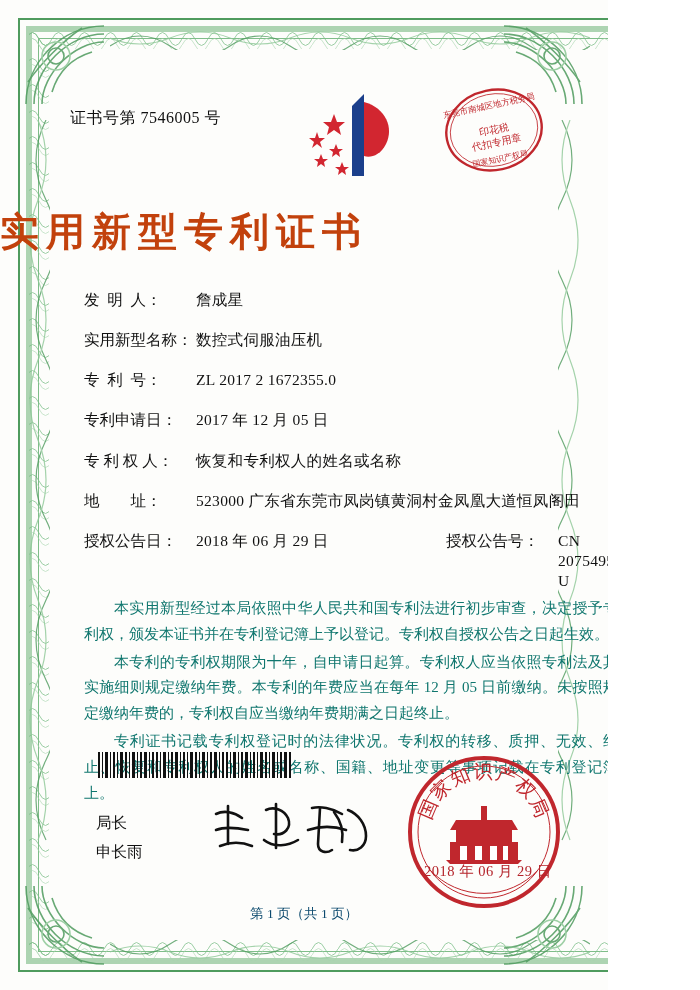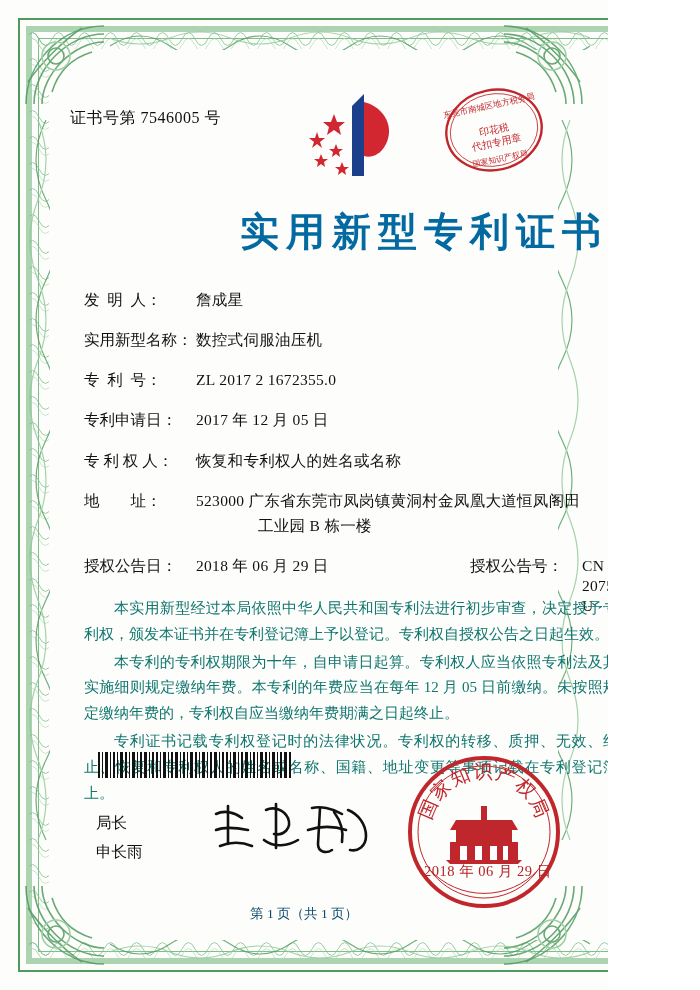--- a/index.html
+++ b/index.html
@@ -87,25 +87,25 @@
     width: 120px; height: 96px;
   }
   .red-seal-top {
     position: absolute;
     right: 62px; top: 78px;
     width: 104px; height: 104px;
   }
   .title {
     position: absolute;
     left: 0; right: 0; top: 205px;
-    text-align: right;
+    text-align: left;
     font-size: 39px;
     font-weight: bold;
     letter-spacing: 7px;
-    color: #0369a1;
+    color: #c2410c;
     font-family: Liberation Mono, monospace;
   }
 
   
   .fields {
     position: absolute;
     left: 84px; top: 290px;
     width: 540px;
     font-size: 15.5px;
     line-height: 1.3;
@@ -131,21 +131,21 @@
     margin-top: 5px;
     padding-left: 62px;
   }
   .row-two-col {
     display: flex;
     align-items: flex-start;
     margin-bottom: 12px;
     gap: 32px;
   }
   .col-left { width: 330px; flex: 0 0 330px; display: flex; }
-  .col-right { display: flex; margin-left: 24px; }
+  .col-right { display: flex; }
   .col-right .field-label { width: 112px; flex: 0 0 112px; }
 
   
   .paras {
     position: absolute;
     left: 84px; top: 596px;
     width: 534px;
     font-size: 15px;
     line-height: 1.72;
     text-align: justify;
@@ -340,21 +340,20 @@
 
     <div class="field-row">
       <span class="field-label">专 利 权 人：</span>
       <span class="field-value">恢复和专利权人的姓名或名称</span>
     </div>
 
     <div class="field-row">
       <span class="field-label">地        址：</span>
       <span>
         <span class="field-value">523000  广东省东莞市凤岗镇黄洞村金凤凰大道恒凤阁田</span>
-        <span class="field-value indent2">工业园 B 栋一楼</span>
       </span>
     </div>
 
     <div class="row-two-col">
       <span class="col-left">
         <span class="field-label">授权公告日：</span>
         <span class="field-value">2018 年 06 月 29 日</span>
       </span>
       <span class="col-right">
         <span class="field-label">授权公告号：</span>

